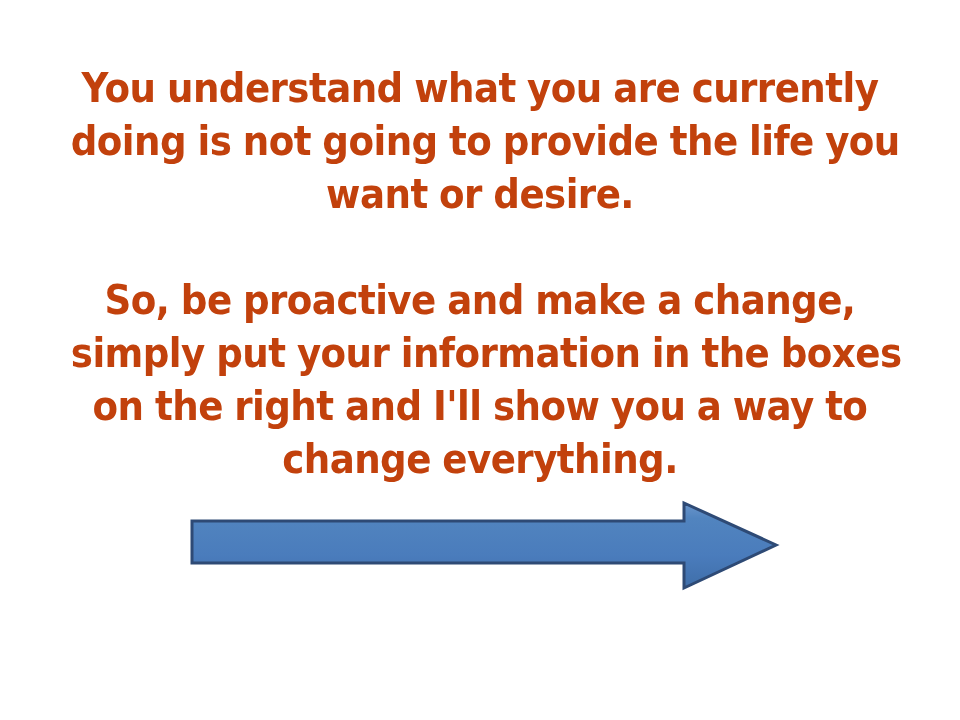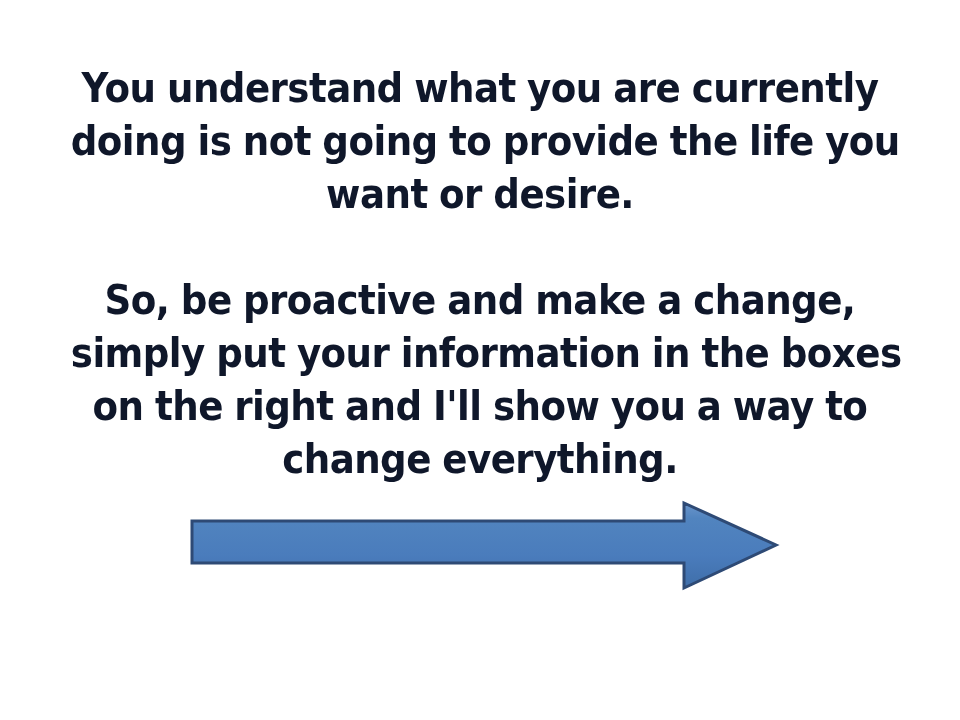--- a/index.html
+++ b/index.html
@@ -62,21 +62,21 @@
     width: 100%;
     height: 100%;
     overflow: visible;
   }
 </style>
 </head>
 <body>
 
 <div id="slide" style="background: rgb(255, 255, 255);">
 
-  <div class="text-body" style="color: #0f172a;">
+  <div class="text-body" style="color: #c2410c;">
 
     <p class="para">
       <span class="para-line">You understand what you are currently</span>
       <span class="para-line">doing is not going to provide the life you</span>
       <span class="para-line">want or desire.</span>
     </p>
 
     <span class="para-gap"></span>
 
     <p class="para">

